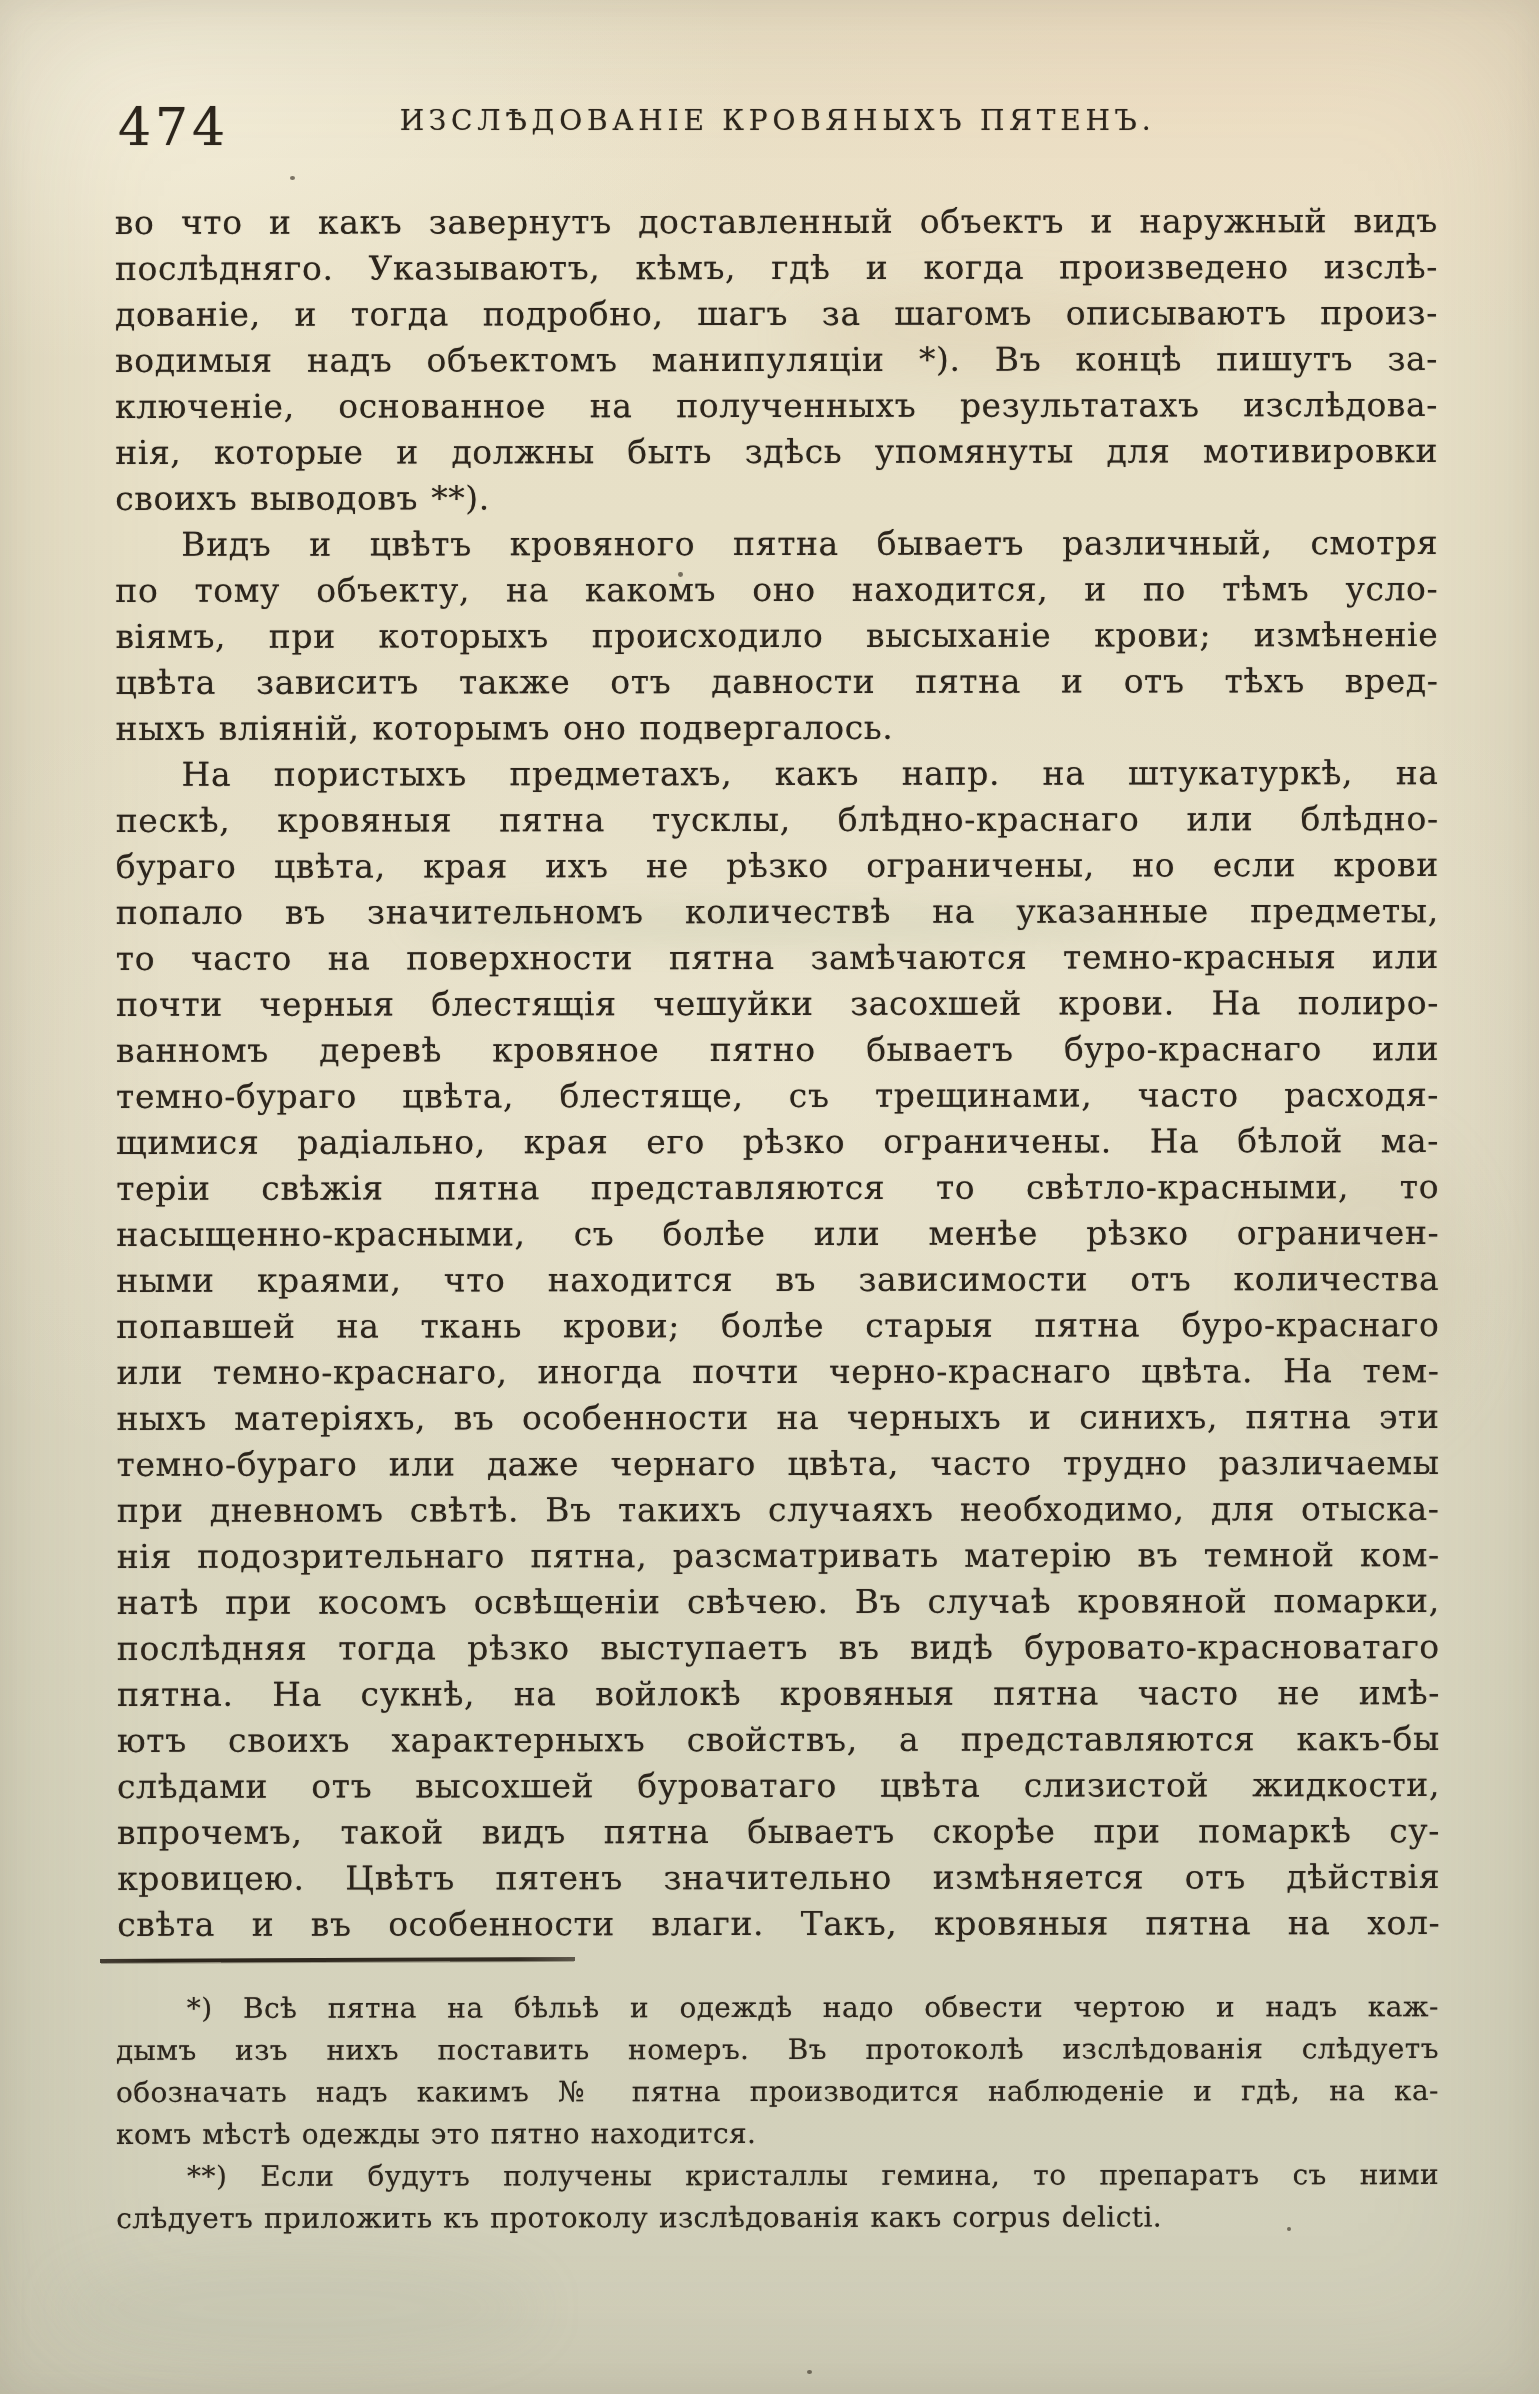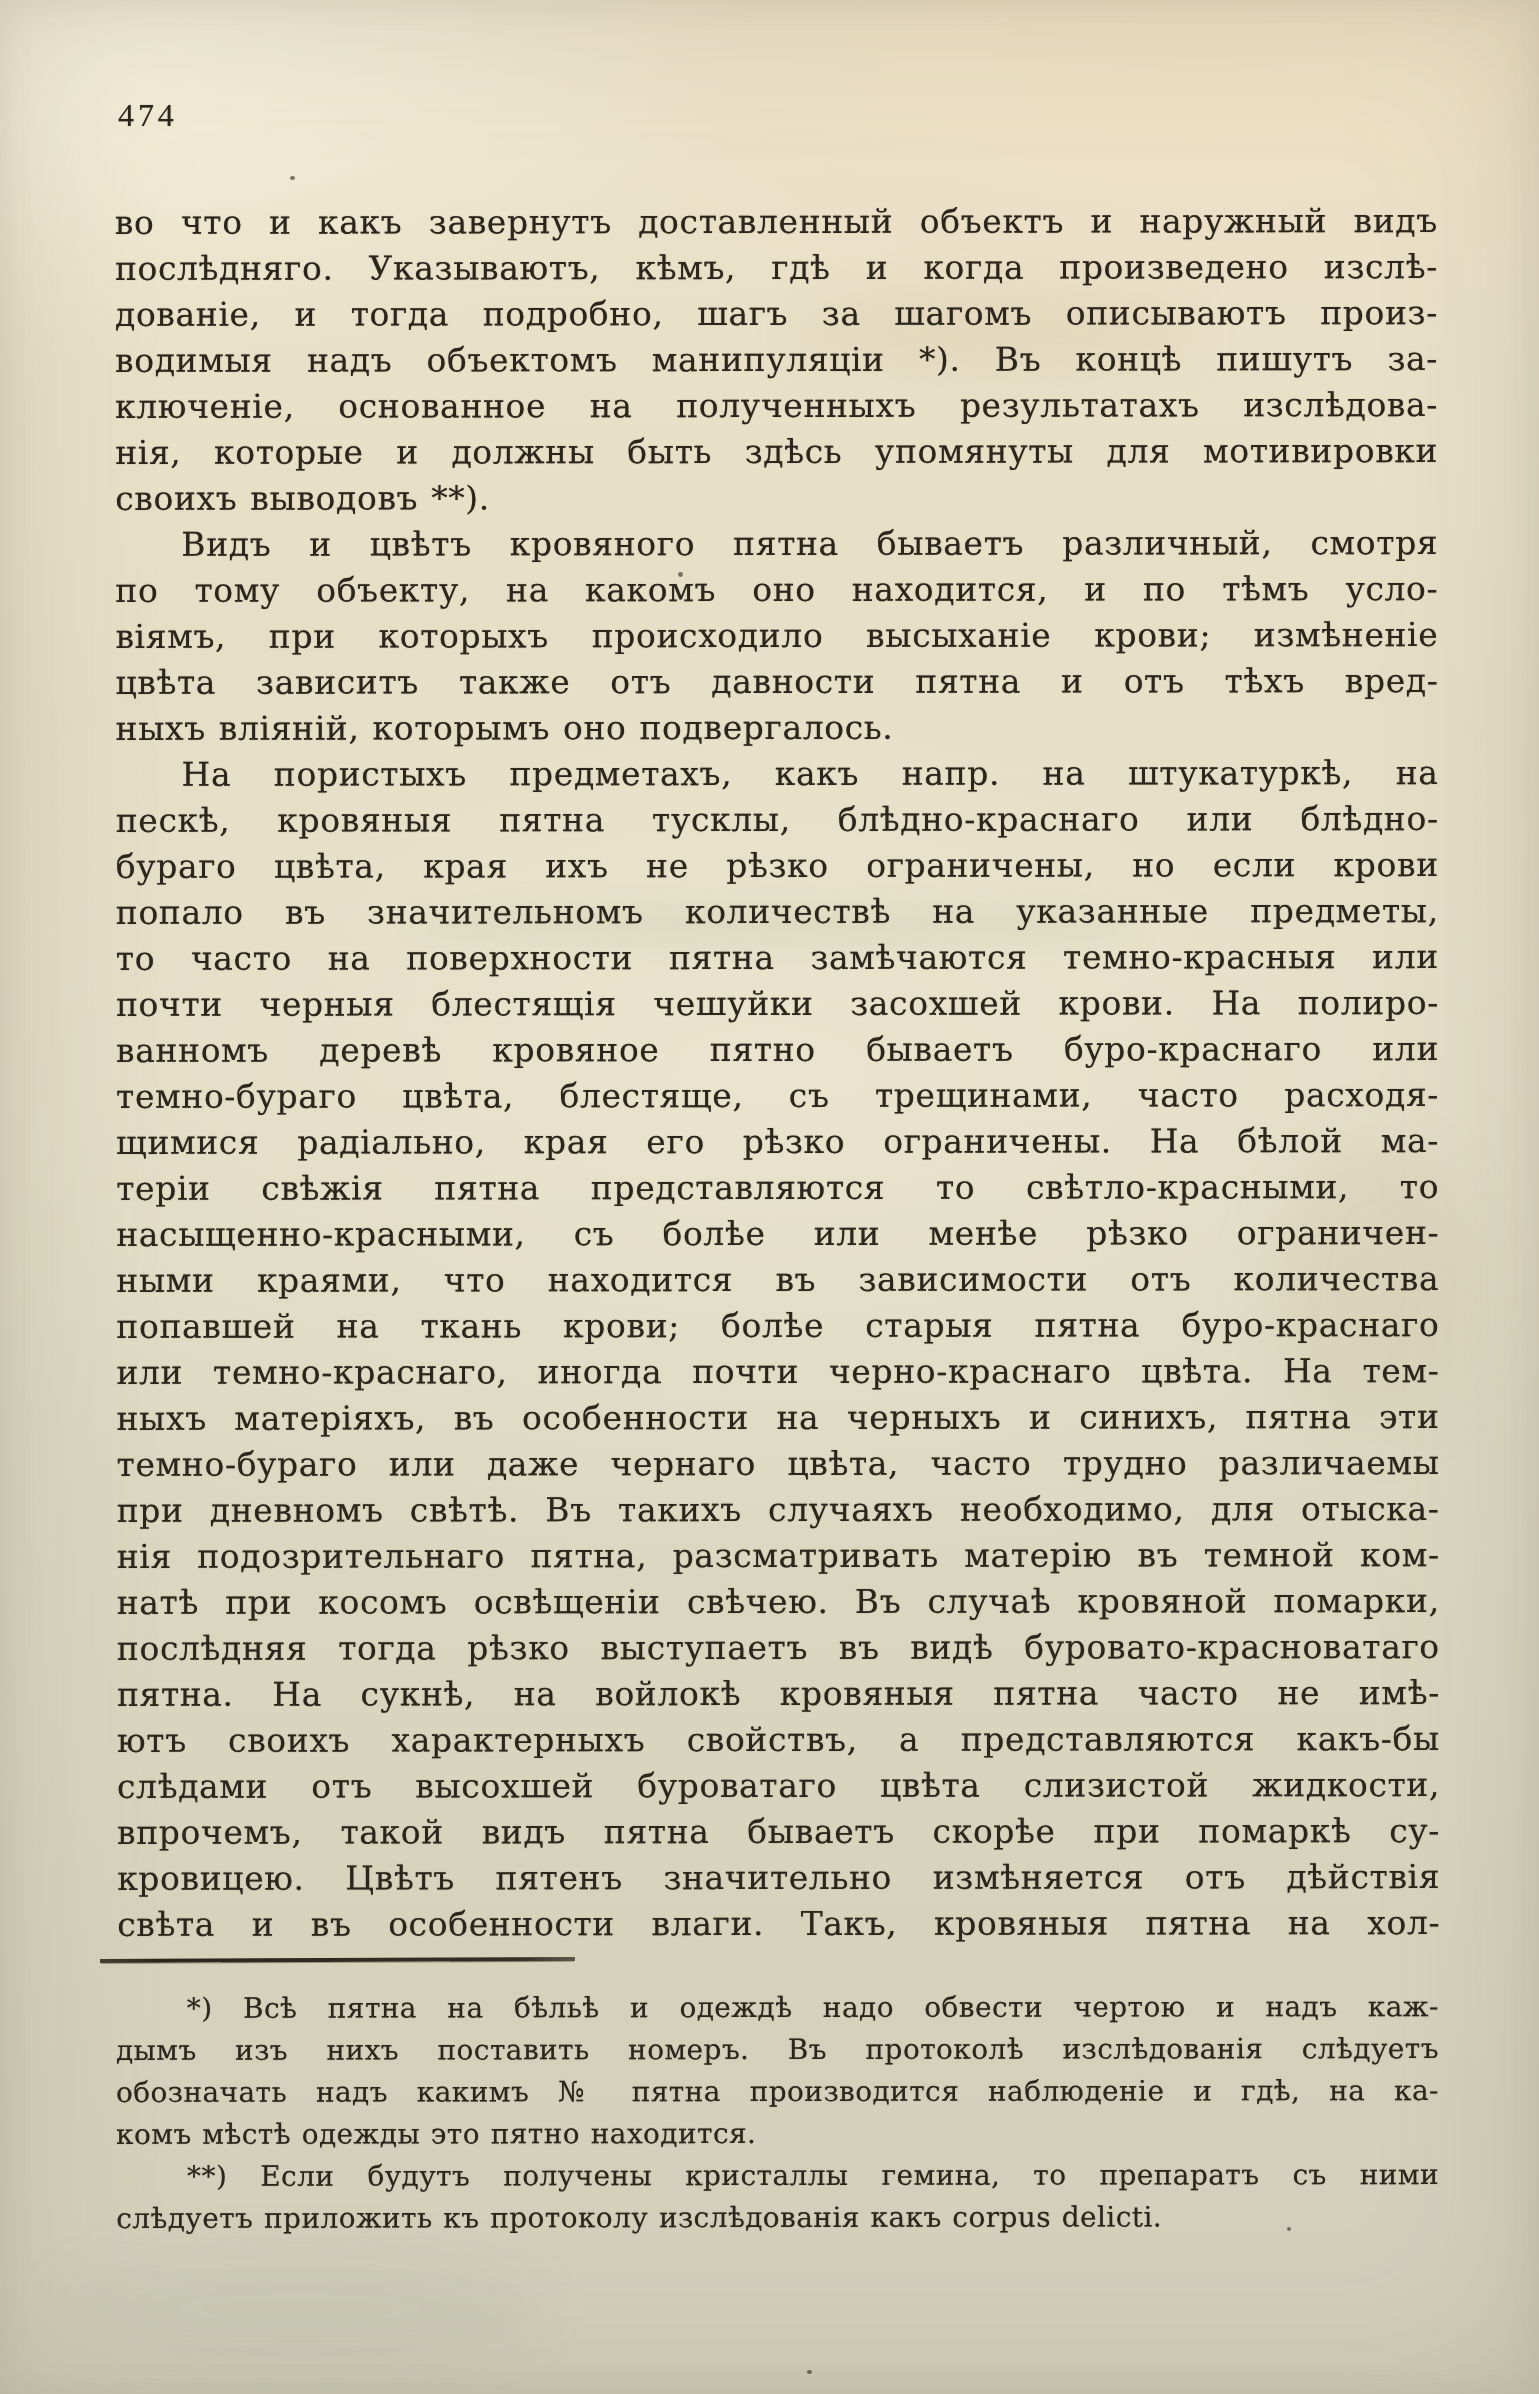--- a/index.html
+++ b/index.html
@@ -26,23 +26,22 @@
   .stain.s3 { left: 1274px; top: 1139px; width: 193px; height: 290px; background: rgba(190,180,145,0.18); filter: blur(29px); }
   .stain.s4 { left: 58px; top: 2250px; width: 483px; height: 116px; background: rgba(150,160,135,0.10); filter: blur(25px); }
   .speck { position: absolute; background: rgba(60,52,40,0.65); border-radius: 50%; }
   .speck.p1 { left: 290px; top: 176px; width: 4.8px; height: 3.9px; }
   .speck.p2 { left: 678px; top: 572px; width: 4.8px; height: 4.8px; }
   .speck.p3 { left: 1287px; top: 2227px; width: 3.9px; height: 3.9px; }
   .speck.p4 { left: 807px; top: 2370px; width: 4.8px; height: 3.9px; }
 
   .pagenum {
     position: absolute; left: 118px; top: 97px;
-    font-size: 32px; letter-spacing: 3.9px;
+    font-size: 52px; letter-spacing: 3.9px;
     text-shadow: 0 0 1px rgba(44,37,28,0.55);
-    font-family: Liberation Serif, serif;
   }
   .running-title {
     position: absolute; left: 116px; top: 104px; width: 1323px;
     text-align: center;
     font-size: 28px; letter-spacing: 4.8px;
     text-shadow: 0 0 1px rgba(44,37,28,0.5);
     white-space: nowrap;
   }
 
   .bodytext {
@@ -78,20 +77,21 @@
   <div class="stain s1"></div>
   <div class="stain s2"></div>
   <div class="stain s3"></div>
   <div class="stain s4"></div>
   <div class="speck p1"></div>
   <div class="speck p2"></div>
   <div class="speck p3"></div>
   <div class="speck p4"></div>
 
   <div class="pagenum">474</div>
+  <div class="running-title">ИЗСЛѢДОВАНІЕ КРОВЯНЫХЪ ПЯТЕНЪ.</div>
 
   <div class="bodytext">
       <div class="line">во что и какъ завернутъ доставленный объектъ и наружный видъ</div>
       <div class="line">послѣдняго. Указываютъ, кѣмъ, гдѣ и когда произведено изслѣ-</div>
       <div class="line">дованіе, и тогда подробно, шагъ за шагомъ описываютъ произ-</div>
       <div class="line">водимыя надъ объектомъ манипуляціи *). Въ концѣ пишутъ за-</div>
       <div class="line">ключеніе, основанное на полученныхъ результатахъ изслѣдова-</div>
       <div class="line">нія, которые и должны быть здѣсь упомянуты для мотивировки</div>
       <div class="line endline">своихъ выводовъ **).</div>
       <div class="line indent">Видъ и цвѣтъ кровяного пятна бываетъ различный, смотря</div>

